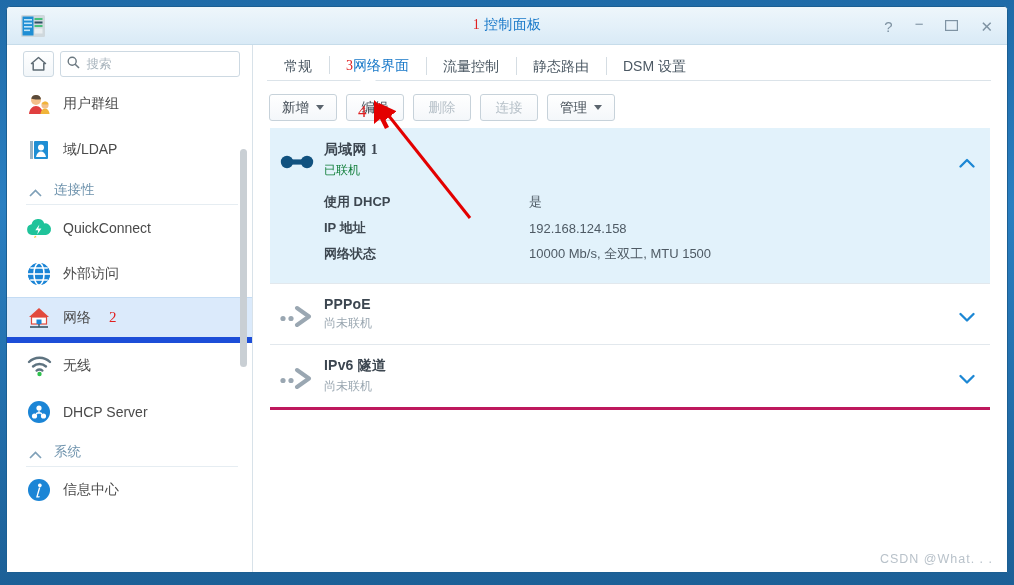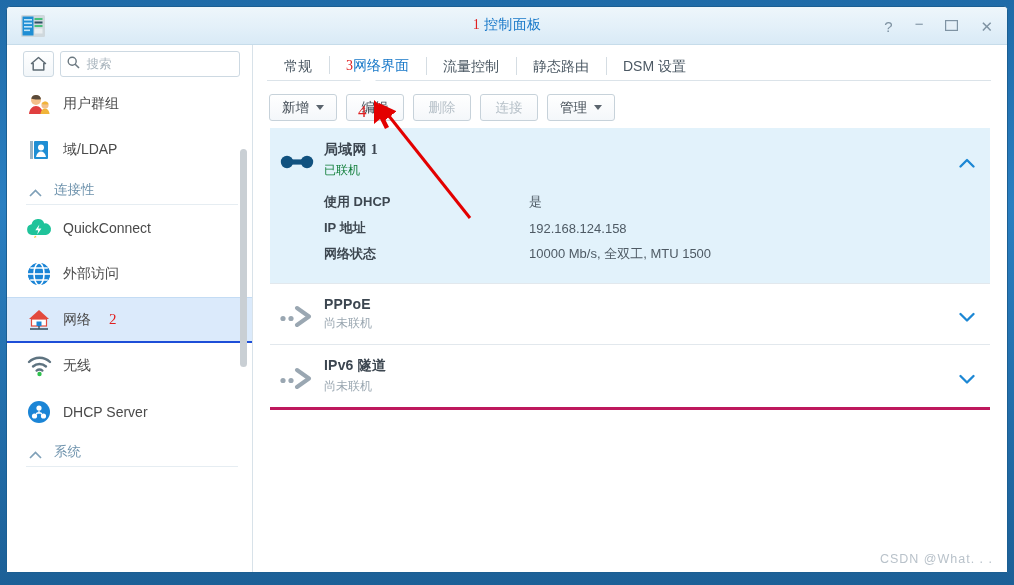--- a/index.html
+++ b/index.html
@@ -112,21 +112,21 @@
     gap: 11px;
     height: 46px;
     padding: 0 10px 0 19px;
     cursor: pointer;
     font-size: 14px;
     color: #4a4a4a;
   }
   .nav-item.sel {
     background: #dbeafb;
     border-top: 1px solid #c4dcf4;
-    border-bottom: 2px solid #1d4ed8;
+    border-bottom: 6px solid #1d4ed8;
   }
   .nav-item .ico { width: 26px; height: 26px; flex: 0 0 26px; display:flex; align-items:center; justify-content:center;}
   .nav-num { color:#e02020; margin-left:7px; font-family:"Liberation Serif",serif; font-size:15px;}
   .nav-group {
     display: flex; align-items: flex-end; gap: 12px;
     padding: 8px 16px 5px 22px;
     font-size: 13.5px;
     color: #6f93ad;
     cursor: pointer;
   }
@@ -441,20 +441,30 @@
         <div class="nav-group">
           <span class="chev">
             <svg width="13" height="8" viewBox="0 0 13 8">
                 <path d="M1 7 L6.5 1.5 L12 7" fill="none" stroke="#7fa0b8" stroke-width="1.7"></path>
               </svg>
           </span>
           <span>系统</span>
         </div>
         <div class="nav-sep"></div>
 
+        <div class="nav-item">
+          <span class="ico">
+            <svg width="24" height="24" viewBox="0 0 24 24">
+              <circle cx="12" cy="12" r="11" fill="#1b85d6"></circle>
+              <path d="M12.9 5.4 a1.9 1.9 0 1 1 -0.1 0z" fill="#ffffff"></path>
+              <path d="M13.4 9.5 l-2.6 8.8 h2.1 l-0.6 1.1 h-3.2 l2.8 -9.9z" fill="#ffffff"></path>
+            </svg>
+          </span>
+          <span>信息中心</span>
+        </div>
 
       </div>
 
       <div class="side-scroll"></div>
     </div>
 
     <div class="main">
 
       <div class="tabs">
         <div class="tab">

